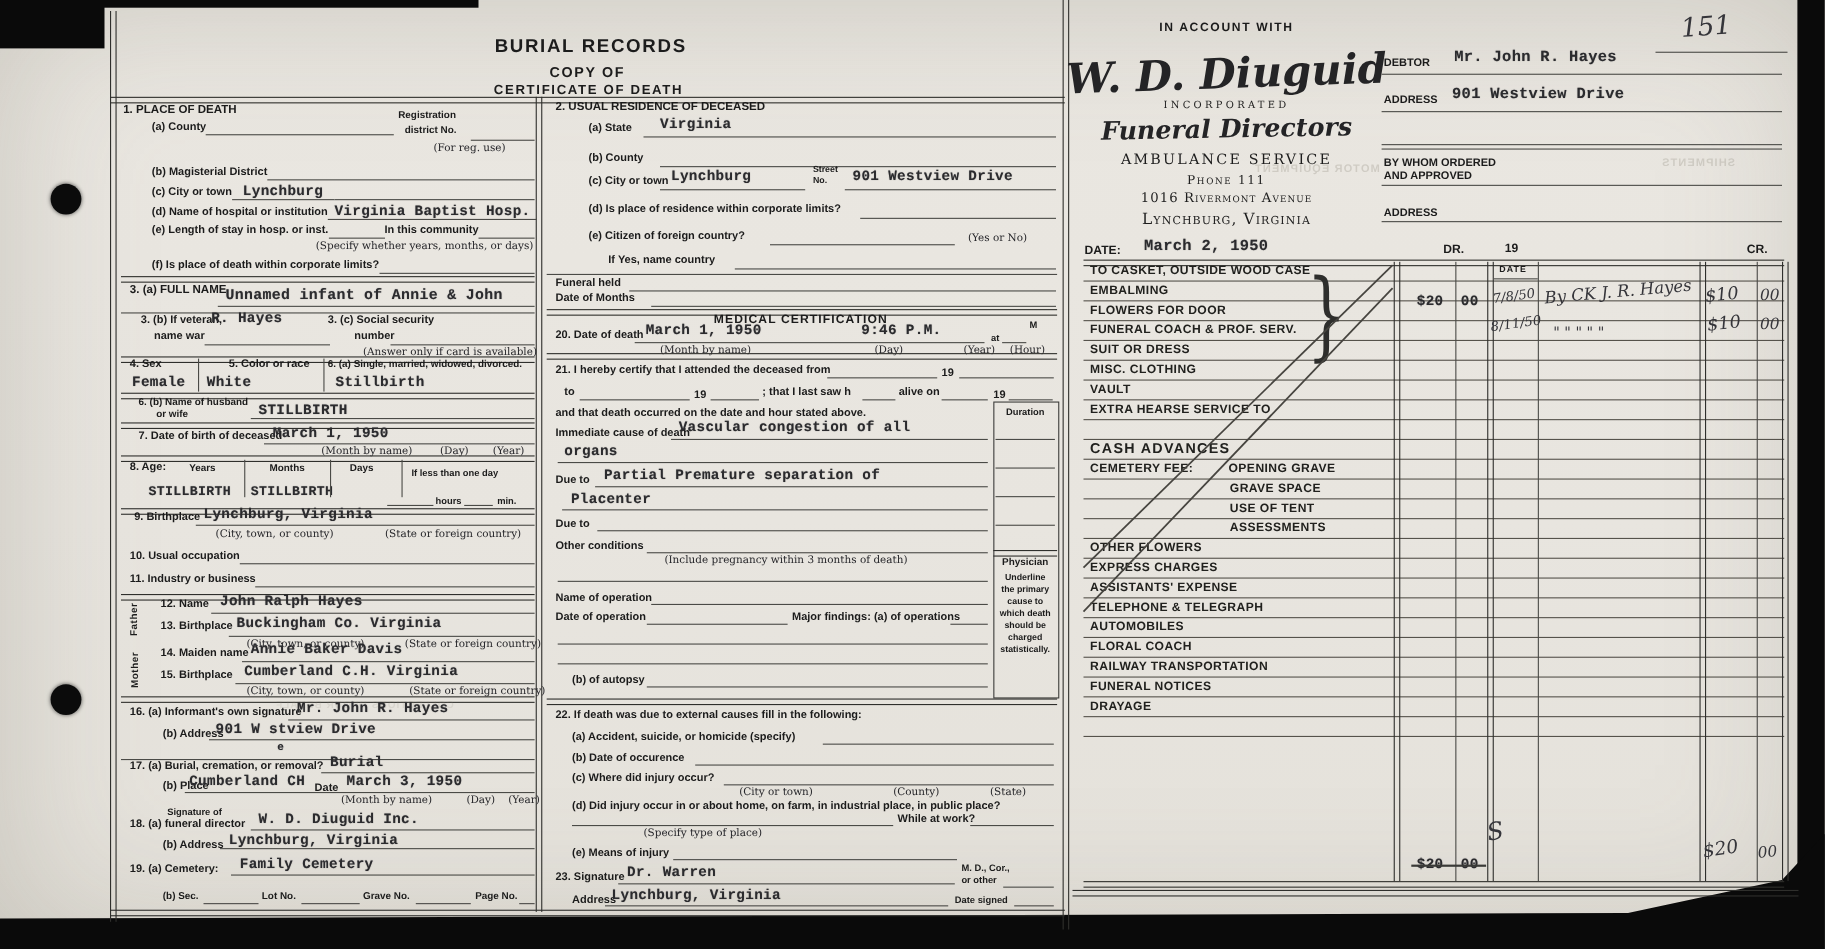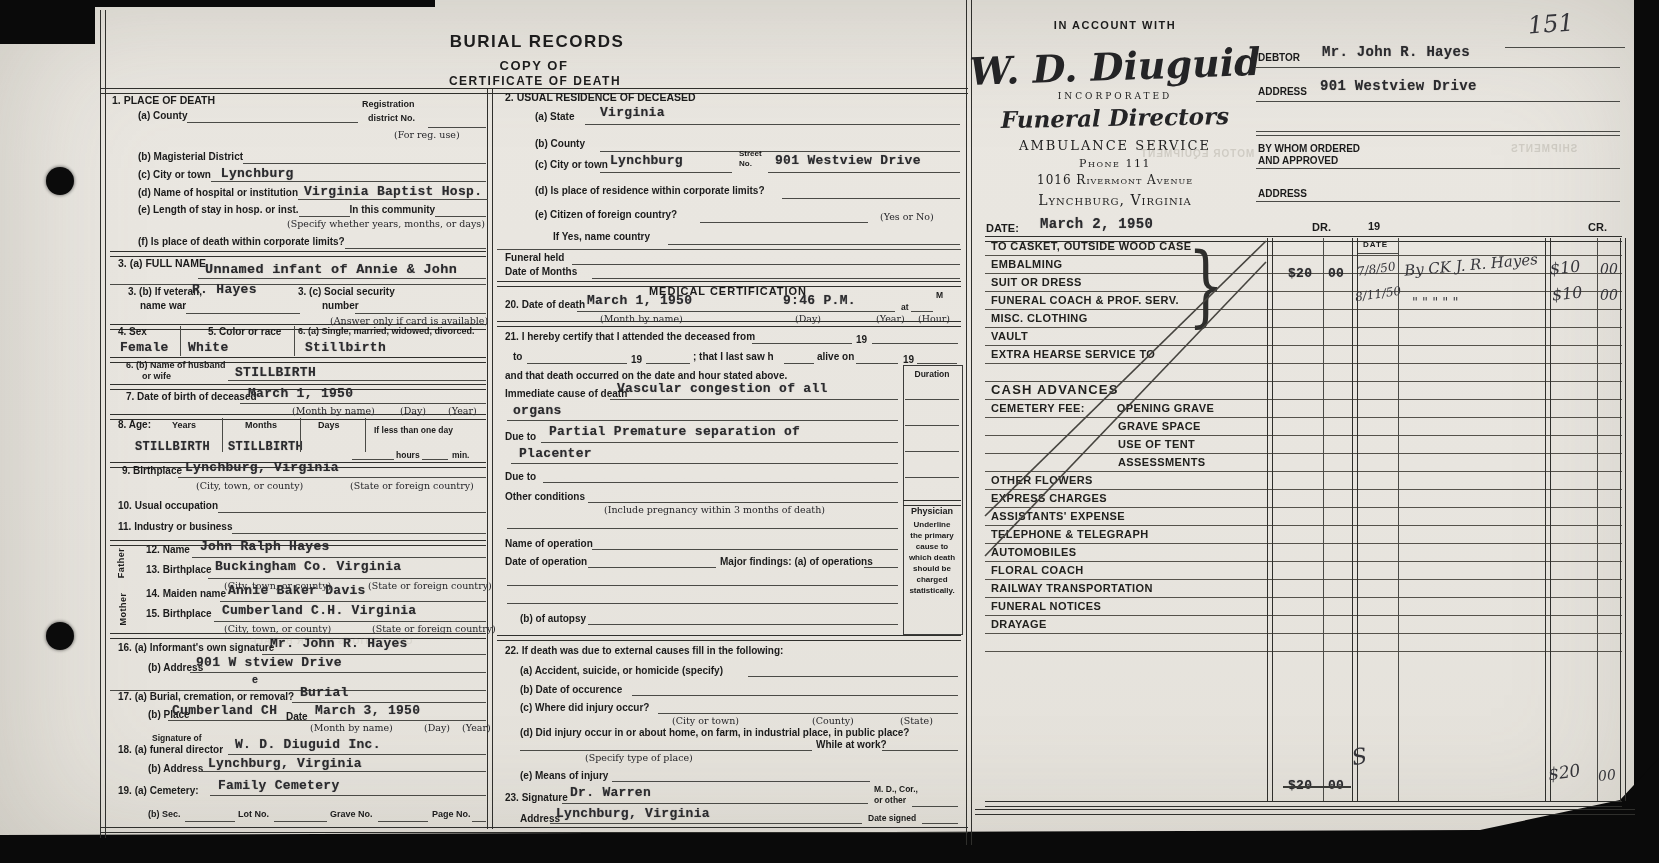--- a/index.html
+++ b/index.html
@@ -405,24 +405,27 @@
 
   <div class="hd" style="left:985px;top:236px;width:637px"></div>
   <div id="lrows">
     <div class="lrow">
         <span class="li">TO CASKET, OUTSIDE WOOD CASE</span>
       </div>
     <div class="lrow">
         <span class="li">EMBALMING</span>
       </div>
     <div class="lrow">
+        <span class="li">FLOWERS FOR DOOR</span>
+      </div>
+    <div class="lrow">
+        <span class="li">FUNERAL COACH &amp; PROF. SERV.</span>
+      </div>
+    <div class="lrow">
         <span class="li">SUIT OR DRESS</span>
-      </div>
-    <div class="lrow">
-        <span class="li">FUNERAL COACH &amp; PROF. SERV.</span>
       </div>
     <div class="lrow">
         <span class="li">MISC. CLOTHING</span>
       </div>
     <div class="lrow">
         <span class="li">VAULT</span>
       </div>
     <div class="lrow">
         <span class="li">EXTRA HEARSE SERVICE TO</span>
       </div>

